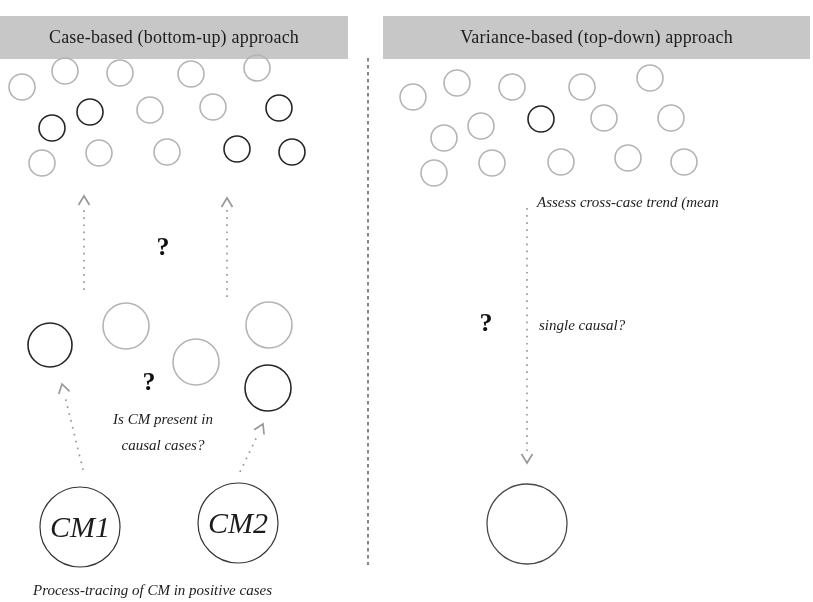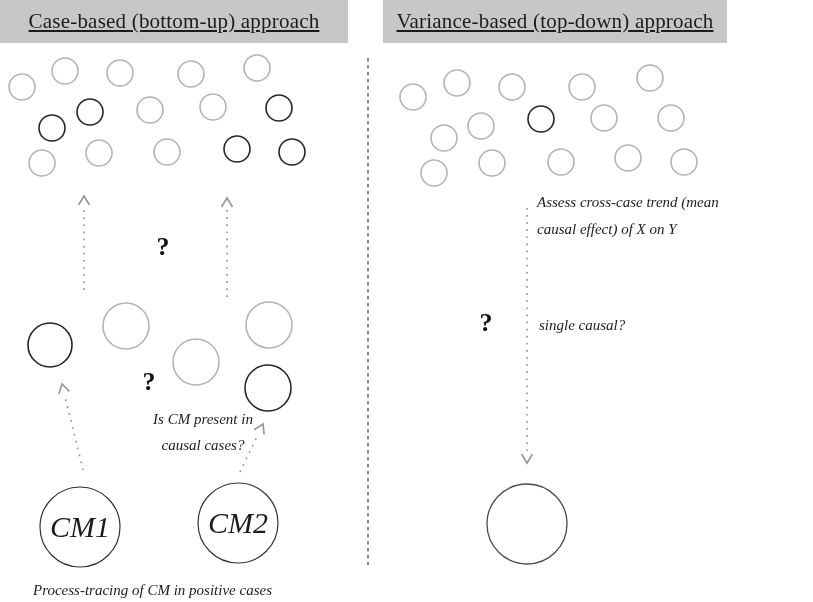--- a/index.html
+++ b/index.html
@@ -7,53 +7,51 @@
     position: relative;
     width: 813px;
     height: 602px;
     background: #ffffff;
     overflow: hidden;
     font-family: "Liberation Serif", "DejaVu Serif", serif;
     color: #1c1c1c;
   }
   .hdr {
     position: absolute;
-    top: 0;
+    top: 16px;
     height: 43px;
     background: #c7c7c7;
     display: flex;
     align-items: center;
     justify-content: center;
-    font-size: 21px;
+    font-size: 18px;
     letter-spacing: 0.2px;
     white-space: nowrap;
-    text-decoration: underline;
   }
   .hdr-left  { left: 0;     width: 348px; }
-  .hdr-right { left: 383px; width: 344px; }
+  .hdr-right { left: 383px; width: 427px; }
   #diagram-svg { position: absolute; left: 0; top: 0; }
   .qmark {
     position: absolute;
     transform: translate(-50%, -50%);
     font-weight: bold;
     font-size: 26px;
     color: #111111;
   }
   .note {
     position: absolute;
     font-style: italic;
     font-size: 15px;
     line-height: 27px;
     white-space: nowrap;
   }
   .note-centered {
     transform: translateX(-50%);
     text-align: center;
     line-height: 26px;
-    margin-left: 40px;
   }
   .cm-label {
     position: absolute;
     transform: translate(-50%, -50%);
     font-style: italic;
     font-size: 30px;
     white-space: nowrap;
   }
   .note-line { display: block; }
 </style>
@@ -130,21 +128,20 @@
     <span class="note-line">causal cases?</span>
   </div>
 
   <div class="cm-label" style="left:80px; top:527px;">CM1</div>
   <div class="cm-label" style="left:238px; top:523px;">CM2</div>
 
   <div class="note" style="left:33px; top:577px;">Process-tracing of CM in positive cases</div>
 
   <div class="note" style="left:537px; top:189px;">
     <span class="note-line">Assess cross-case trend (mean</span>
-    <span class="note-line">causal effect) of X on Y</span>
   </div>
 
   <div class="qmark" style="left:486px; top:323px;">?</div>
 
   <div class="note" style="left:539px; top:312px;">
     <span class="note-line">single causal?</span>
   </div>
 
 </div>
 

